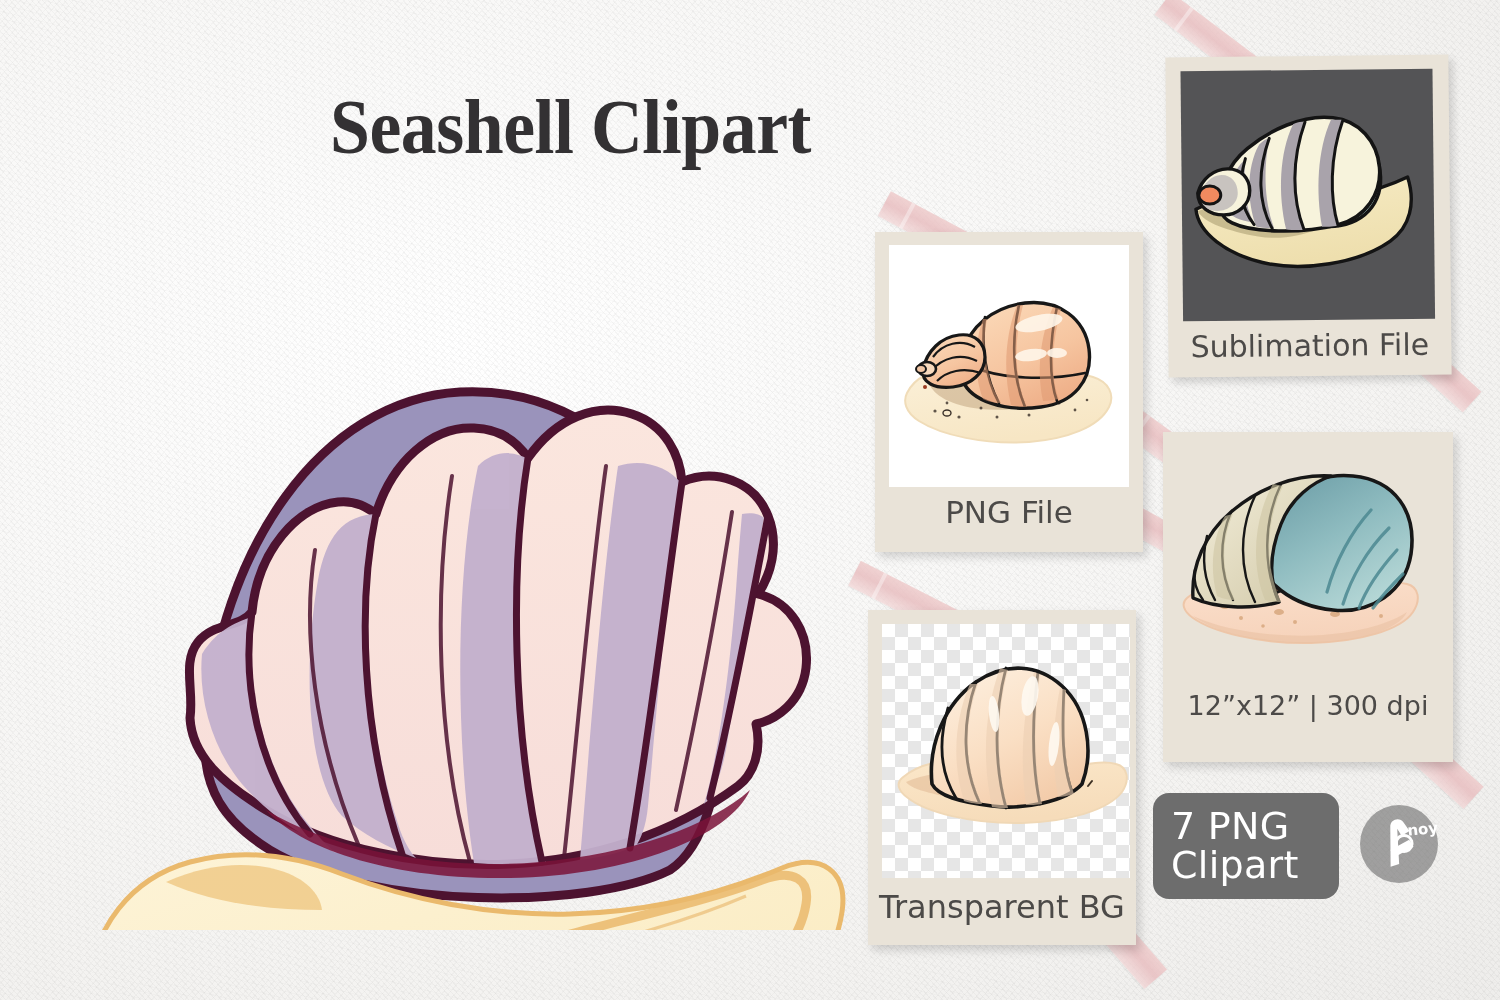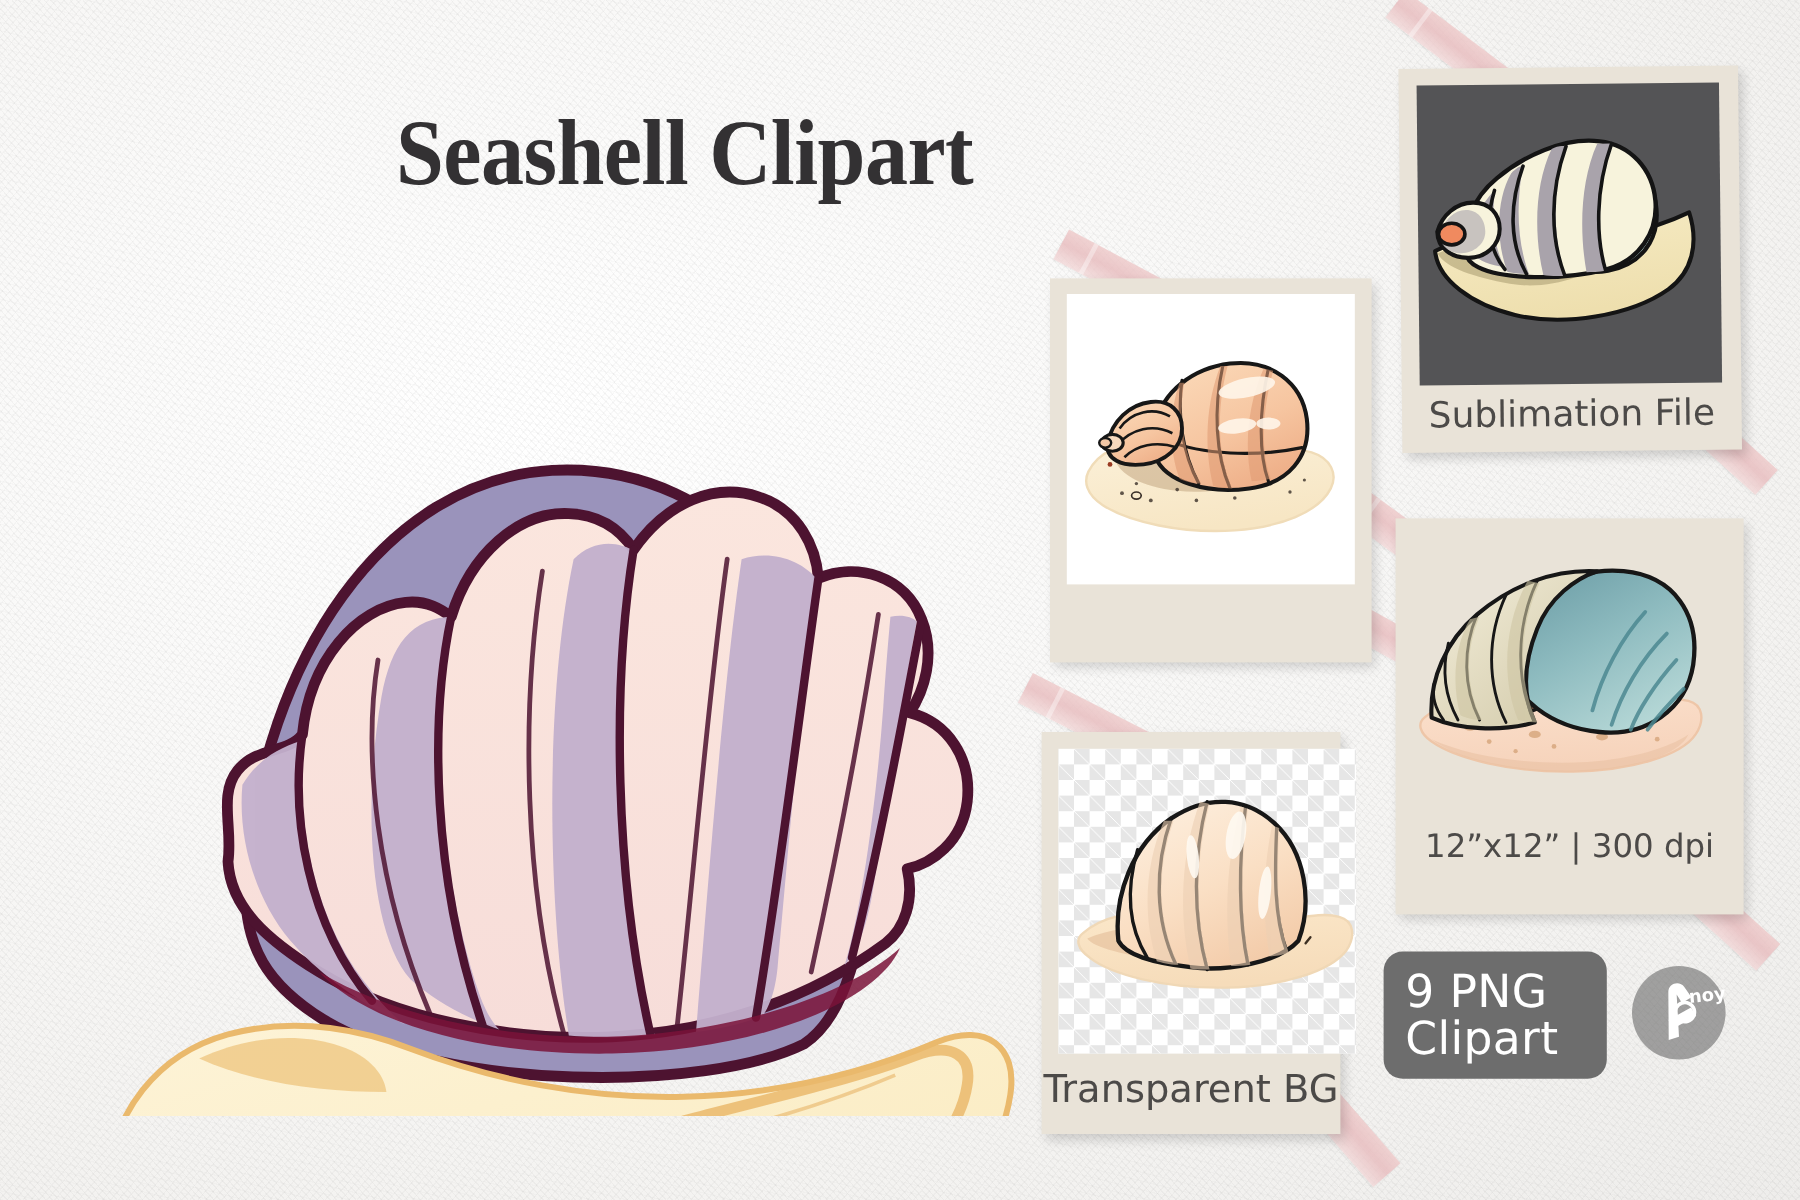--- a/index.html
+++ b/index.html
@@ -59,21 +59,21 @@
   #card-png{left:875px;top:232px;width:268px;height:320px;}
   #card-png .card-photo{left:14px;top:13px;width:240px;height:242px;background:#ffffff;}
   #card-png .card-label{top:262px;}
 
   
   #card-sublimation{left:1167px;top:56px;width:283px;height:320px;transform:rotate(-0.6deg);}
   #card-sublimation .card-photo{left:15px;top:14px;width:252px;height:250px;background:#545456;}
   #card-sublimation .card-label{top:272px;font-size:30px;}
 
   
-  #card-transparent{left:868px;top:610px;width:249px;height:335px;}
+  #card-transparent{left:868px;top:610px;width:249px;height:335px;padding-left:19px;}
   #card-transparent .card-photo{
     left:14px;top:14px;width:248px;height:254px;
     background-color:#ffffff;
     background-image:
       linear-gradient(45deg,#e6e6e6 25%,transparent 25%,transparent 75%,#e6e6e6 75%),
       linear-gradient(45deg,#e6e6e6 25%,transparent 25%,transparent 75%,#e6e6e6 75%);
     background-size:26px 26px;
     background-position:0 0,13px 13px;
   }
   #card-transparent .card-label{top:278px;font-size:32px;}
@@ -334,20 +334,21 @@
       <path d="M34 124 C38 106 52 92 70 90 C86 88 96 98 96 112 C96 128 82 140 64 142 C46 144 32 138 34 124 Z" fill="url(#pngBody)" stroke="#171717" stroke-width="3.2"></path>
       <g stroke="#171717" stroke-width="2.2" fill="none">
         <path d="M44 112 C54 98 72 94 86 102"></path>
         <path d="M42 126 C54 112 72 108 88 116"></path>
         <path d="M48 136 C58 126 74 122 92 128"></path>
       </g>
       <ellipse cx="38" cy="124" rx="9" ry="7" fill="#f7d9bd" stroke="#171717" stroke-width="2.6"></ellipse>
       <ellipse cx="32" cy="124" rx="5" ry="4" fill="#f2c7a6" stroke="#171717" stroke-width="2"></ellipse>
     </svg>
   </div>
+  <div class="card-label">PNG File</div>
 </div>
 
 <div class="card" id="card-size">
   <div class="card-art">
     <svg viewBox="0 0 290 250" xmlns="http://www.w3.org/2000/svg">
       <defs>
         <linearGradient id="abSand" x1="0" y1="0" x2="0.3" y2="1">
           <stop offset="0%" stop-color="#fbe0cc"></stop>
             <stop offset="100%" stop-color="#f6d3bb"></stop>
         </linearGradient>
@@ -454,21 +455,21 @@
         <ellipse cx="148" cy="72" rx="8" ry="20" transform="rotate(10 148 72)"></ellipse>
         <ellipse cx="172" cy="120" rx="5" ry="22" transform="rotate(6 172 120)"></ellipse>
         <ellipse cx="112" cy="90" rx="5" ry="18" transform="rotate(-6 112 90)"></ellipse>
       </g>
     </svg>
   </div>
   <div class="card-label">Transparent BG</div>
 </div>
 
 <div id="badge-count">
-  <span>9 PNG</span>
+  <span>7 PNG</span>
   <span>Clipart</span>
 </div>
 
 <div id="brand-logo">
   <svg viewBox="0 0 78 78" xmlns="http://www.w3.org/2000/svg">
     <g transform="rotate(-18 39 39)">
       <path d="M24 58 L36 20 C38 13 48 13 50 20 L53 30 L44 32 L42 24 L33 58 Z" fill="#ffffff"></path>
       <path d="M29 42 L50 38 L52 46 L31 50 Z" fill="#ffffff"></path>
       <circle cx="44" cy="40" r="8" fill="none" stroke="#ffffff" stroke-width="3"></circle>
       <text x="50" y="34" font-family="DejaVu Sans, sans-serif" font-size="15" font-weight="700" fill="#ffffff" transform="rotate(12 50 34)">noy</text>

